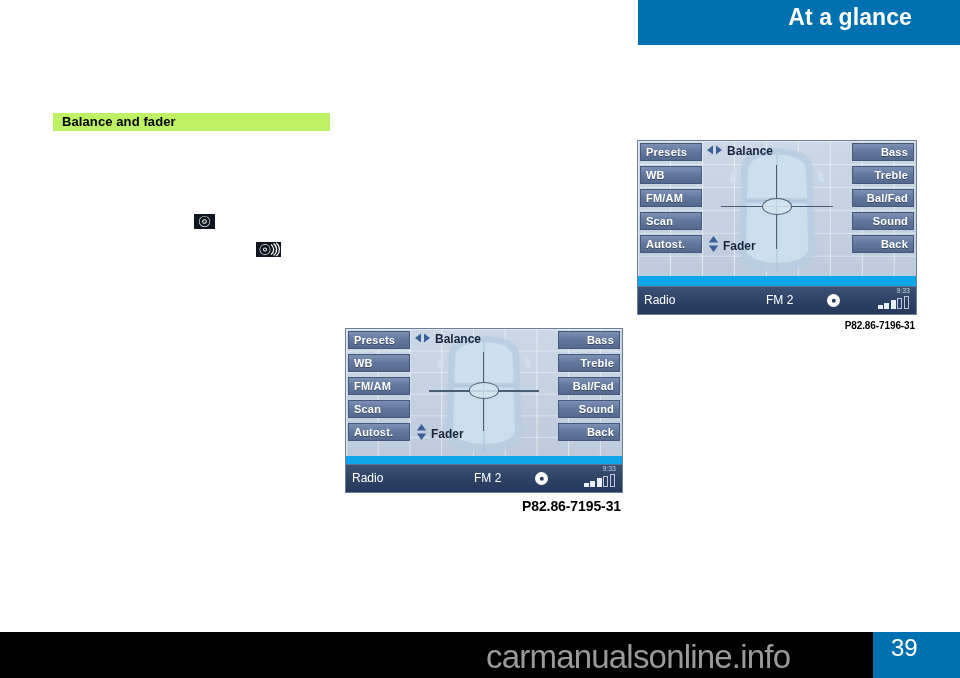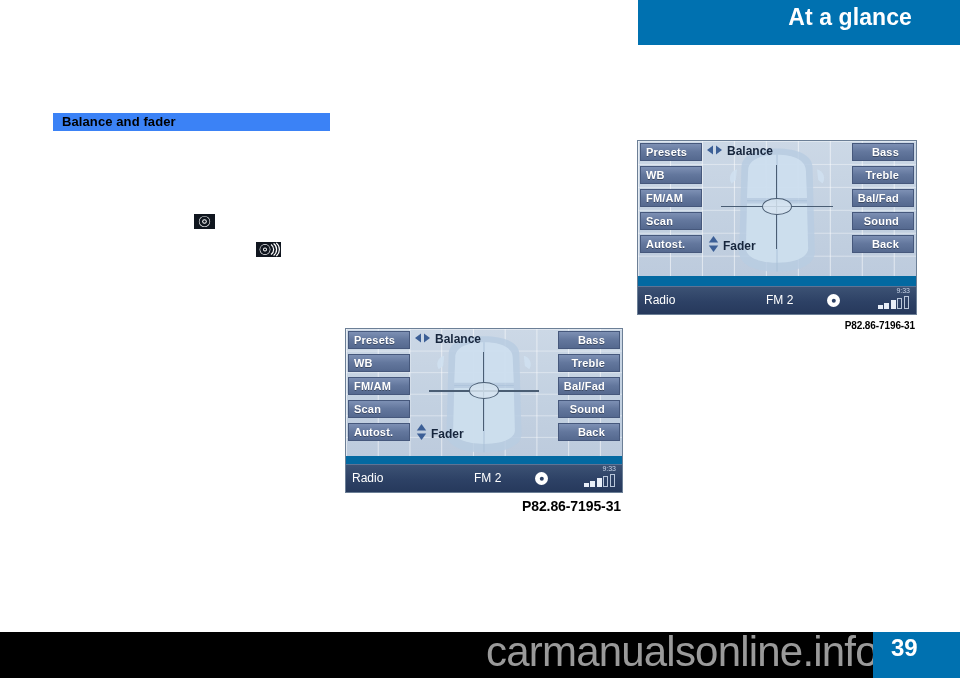--- a/index.html
+++ b/index.html
@@ -44,21 +44,21 @@
     white-space: nowrap;
   }
 
   
   .section-bar {
     position: absolute;
     left: 53px;
     top: 113px;
     width: 277px;
     height: 18px;
-    background: #3b82f6;
+    background: #bef264;
   }
   .section-bar-title {
     position: absolute;
     left: 9px;
     top: 1px;
     font-size: 13px;
     font-weight: bold;
     color: #000000;
     letter-spacing: 0.1px;
     white-space: nowrap;
@@ -84,21 +84,21 @@
     width: 27px;
     height: 17px;
   }
 
   
   .figure {
     position: absolute;
   }
   .display {
     position: relative;
-    background: #0369a1;
+    background: #0ea5e9;
     border: 1px solid #6c7f96;
     box-sizing: border-box;
     overflow: hidden;
   }
   
   .display-grid {
     position: absolute;
     left: 0; top: 0; right: 0; bottom: 0;
     background-image:
       linear-gradient(to right, rgba(255,255,255,0.55) 1px, transparent 1px),
@@ -149,21 +149,21 @@
     border: 1px solid #46587c;
     box-sizing: border-box;
     color: #ffffff;
     font-weight: bold;
     display: flex;
     align-items: center;
     letter-spacing: 0.2px;
     text-shadow: 0 1px 0 rgba(0,0,0,0.35);
   }
   .key.left  { justify-content: flex-start; padding-left: 5px; }
-  .key.right { justify-content: flex-end;   padding-right: 14px; }
+  .key.right { justify-content: flex-end;   padding-right: 5px; }
 
   
   .axis-label {
     position: absolute;
     color: #16253c;
     font-weight: bold;
     white-space: nowrap;
     display: flex;
     align-items: center;
     gap: 4px;
@@ -232,40 +232,40 @@
     left: 0;
     bottom: 0;
     width: 960px;
     height: 46px;
     background: #000000;
   }
   .watermark {
     position: absolute;
     left: 486px;
     bottom: 2px;
-    font-size: 42px;
+    font-size: 33px;
     color: #9a9a9a;
     letter-spacing: -0.8px;
     white-space: nowrap;
   }
   .page-block {
     position: absolute;
     left: 873px;
     top: 632px;
     width: 87px;
     height: 46px;
     background: #0071b0;
   }
   .page-number {
     position: absolute;
     left: 891px;
     top: 634px;
     color: #ffffff;
     font-size: 24px;
-    font-weight: bold;
+    font-weight: normal;
   }
 </style>
 </head>
 <body>
 
 <div class="page-white"></div>
 
 <div class="header-banner">
   <div class="header-title">At a glance</div>
 </div>

